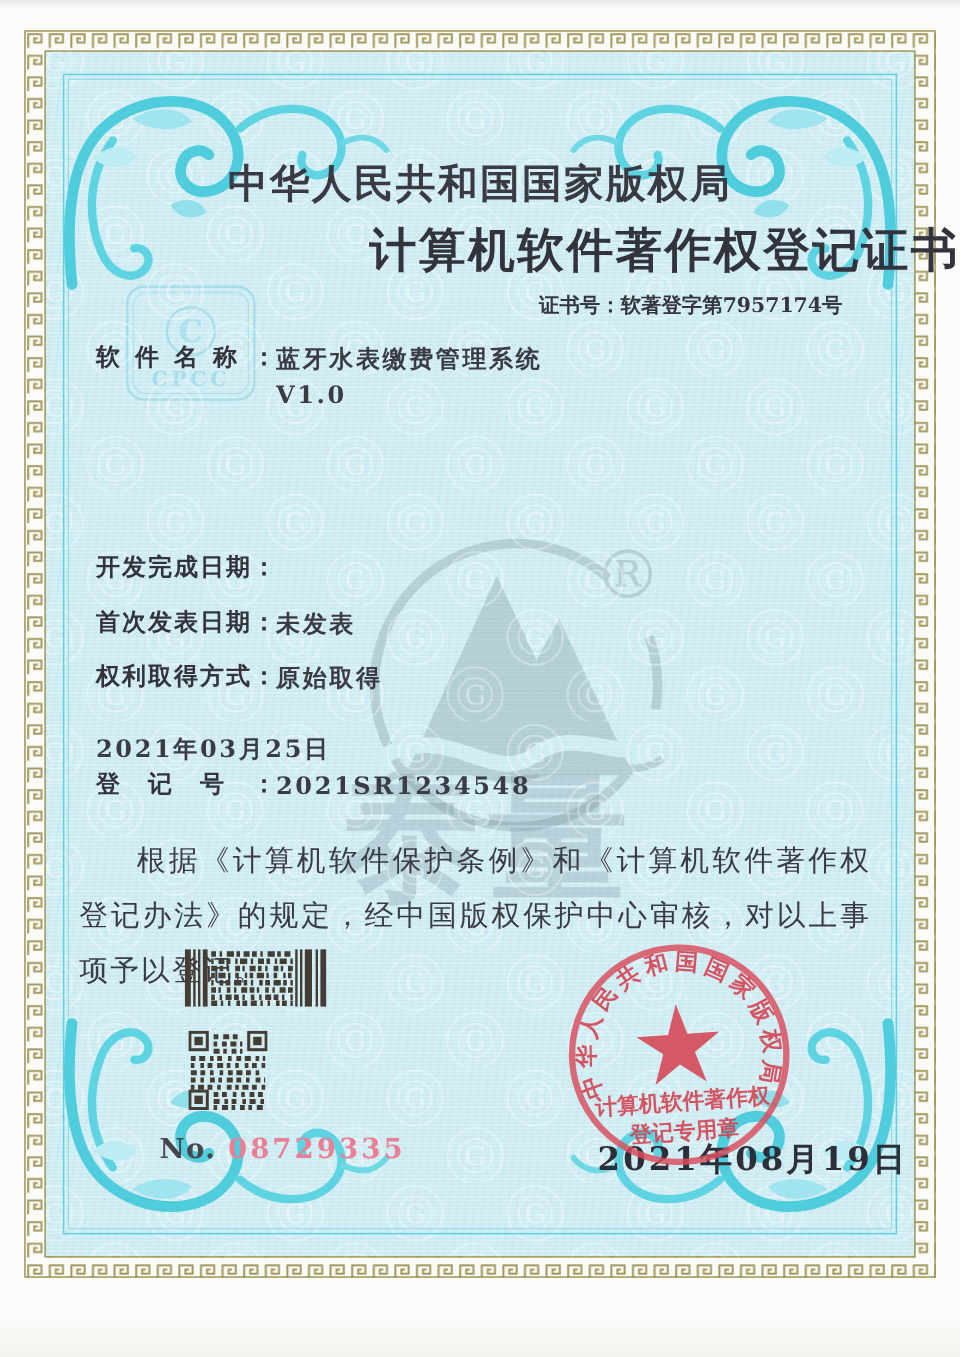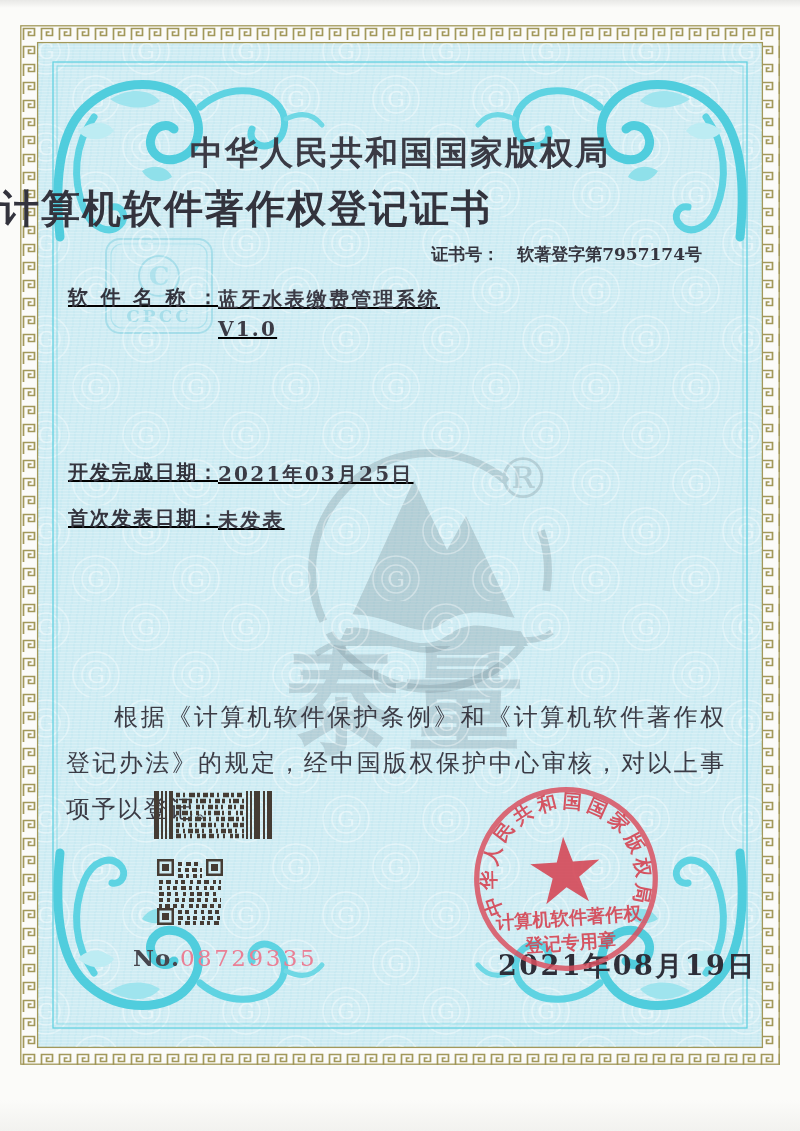--- a/index.html
+++ b/index.html
@@ -20,32 +20,32 @@
       #cfecf3;
   }
   svg.frame{position:absolute;left:0;top:0;z-index:2;pointer-events:none;}
   
   .wm{position:absolute;z-index:1;}
   .content{position:absolute;z-index:3;inset:0;}
   .stamp-wrap{position:absolute;z-index:4;left:470px;top:783px;width:192px;height:192px;transform:rotate(-4deg);opacity:.93;}
   
   .authority{position:absolute;left:0;width:800px;top:131px;text-align:center;
     font-size:33px;font-weight:700;letter-spacing:2px;color:#3a3a44;}
-  .cert-title{position:absolute;left:0;width:800px;top:182px;text-align:left;
+  .cert-title{position:absolute;left:0;width:800px;top:182px;text-align:right;
     font-size:39px;font-weight:700;letter-spacing:2px;color:#33333d;}
   .certno{position:absolute;right:98px;top:243px;font-size:17px;font-weight:700;color:#35353f;}
-  .certno .v{margin-left:18px;}
-  .frow{position:absolute;left:68px;display:flex;align-items:flex-start;text-decoration:underline;}
+  .certno .v{}
+  .frow{position:absolute;left:80px;display:flex;align-items:flex-start;}
   .flabel{width:150px;flex:0 0 150px;font-size:20px;font-weight:700;color:#33333d;
     text-align:justify;text-align-last:justify;letter-spacing:0;}
   .fvalue{font-size:20px;font-weight:600;color:#3b3b45;letter-spacing:2.2px;line-height:30px;}
   .para{position:absolute;left:66px;top:694px;width:660px;font-size:24px;font-weight:500;
     color:#3b3b45;line-height:46px;letter-spacing:1.8px;text-indent:2em;text-align:justify;}
   .serial{position:absolute;left:133px;top:944px;font-size:23px;color:#46464e;font-weight:600;letter-spacing:1px;}
-  .serial .num{color:#ea7f95;letter-spacing:2.5px;font-weight:400;text-align:center;}
+  .serial .num{color:#ea7f95;letter-spacing:2.5px;font-weight:700;margin-left:10px;text-align:center;}
   .issue-date{position:absolute;left:498px;top:948px;font-size:27px;font-weight:600;
     letter-spacing:2.5px;color:#2e2e38;}
   .wm-chars{position:absolute;left:283px;top:640px;z-index:1;font-size:116px;font-weight:700;
     color:rgba(112,133,142,.26);letter-spacing:8px;line-height:1;}
 </style>
 </head>
 <body>
 
 <div class="page">
   <div class="cert">
@@ -117,27 +117,35 @@
     <div class="cert-title">计算机软件著作权登记证书</div>
     <div class="certno">
       <span>证书号：</span><span class="v">软著登字第7957174号</span>
     </div>
 
     <div class="frow" style="top:284px;">
       <span class="flabel">软件名称：</span>
       <span class="fvalue"><span>蓝牙水表缴费管理系统</span><br>
         <span>V1.0</span></span>
     </div>
-    <div class="frow" style="top:459px;">
+    <div class="frow" style="top:459px;flex-direction:column;">
       <span class="flabel">开发完成日期：</span>
       <span class="fvalue">2021年03月25日</span>
     </div>
     <div class="frow" style="top:505px;">
       <span class="flabel">首次发表日期：</span>
       <span class="fvalue">未发表</span>
+    </div>
+    <div class="frow" style="top:550px;">
+      <span class="flabel">权利取得方式：</span>
+      <span class="fvalue">原始取得</span>
+    </div>
+    <div class="frow" style="top:640px;">
+      <span class="flabel">登记号：</span>
+      <span class="fvalue">2021SR1234548</span>
     </div>
 
     <div class="para">根据《计算机软件保护条例》和《计算机软件著作权登记办法》的规定，经中国版权保护中心审核，对以上事项予以登记。</div>
 
     <svg style="position:absolute;left:154px;top:791px;" width="118" height="48" viewBox="0 0 118 48">
       <g fill="#453c34">
         <rect x="0" y="0" width="5" height="48"></rect>
           <rect x="7" y="0" width="2" height="48"></rect>
         <rect x="11" y="0" width="2" height="48"></rect>
           <rect x="15" y="0" width="4" height="48"></rect>

